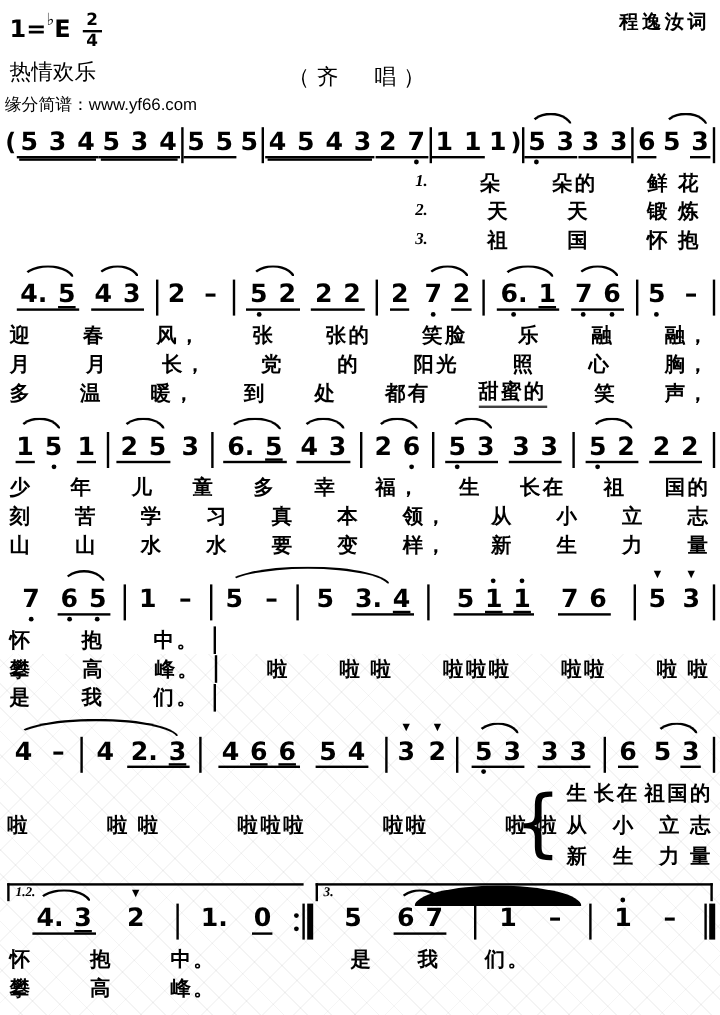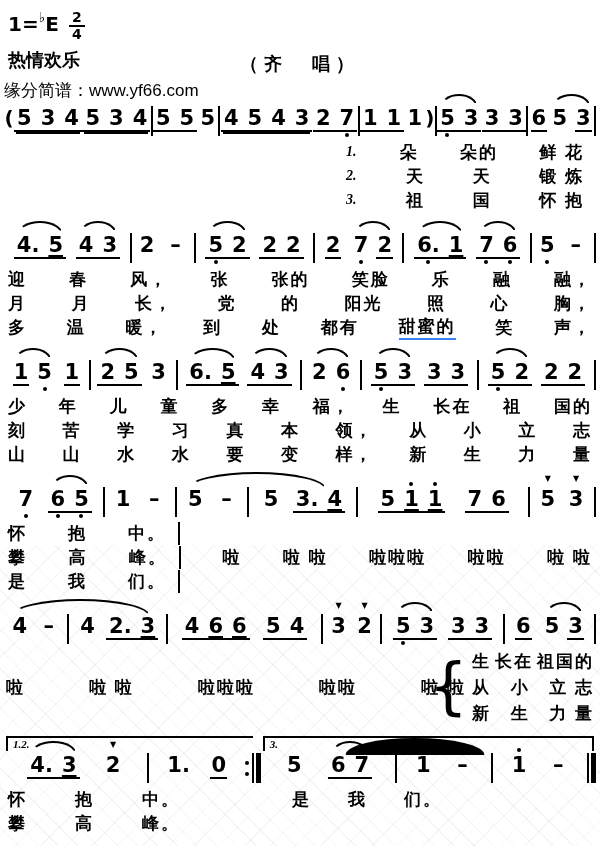--- a/index.html
+++ b/index.html
@@ -9,24 +9,24 @@
   
   .keysig{position:absolute;left:8px;top:12px;display:flex;align-items:flex-start;gap:10px;
           font-weight:bold;font-size:20px;font-family:"DejaVu Sans",sans-serif}
   .keysig .flat{font-size:14px;vertical-align:top;line-height:10px}
   .frac{display:inline-flex;flex-direction:column;align-items:center;font-size:14px;line-height:15px;font-weight:bold;margin-top:-2px}
   .frac .num{border-bottom:2px solid #000;padding:0 3px}
   .title{position:absolute;left:50%;top:4px;transform:translateX(-50%);white-space:nowrap;
          font-size:33px;font-weight:900;letter-spacing:1px}
   .credits{position:absolute;right:8px;top:4px;text-align:right;font-size:16px;font-weight:bold;
            letter-spacing:3px;line-height:29px}
-  .tempo{position:absolute;left:8px;top:48px;font-size:18px;font-weight:bold}
+  .tempo{position:absolute;left:8px;top:48px;font-size:18px;font-weight:normal}
   .subtitle{position:absolute;left:50%;top:52px;transform:translateX(-50%);font-size:18px;
-            font-weight:bold;letter-spacing:6px;white-space:nowrap}
-  .wm{position:absolute;left:4px;top:79px;font-size:17px;letter-spacing:0}
+            font-weight:normal;letter-spacing:6px;white-space:nowrap}
+  .wm{position:absolute;left:4px;top:79px;font-size:14px;letter-spacing:0}
 
   
   #systems{position:absolute;left:0;right:0;top:92px}
   .system{margin-bottom:7px}
   .notes-row{display:flex;align-items:flex-start;padding:15px 4px 4px 4px;position:relative}
   .sys6 .notes-row{padding-top:21px}
   .measure{display:flex;justify-content:space-evenly;align-items:flex-start;position:relative;min-width:0}
   .segment{display:flex;position:relative;min-width:0}
 
   .n{font-family:"DejaVu Sans",sans-serif;font-weight:bold;font-size:21px;line-height:22px;
@@ -59,21 +59,21 @@
 
   .volta{position:absolute;top:-18px;left:2px;right:8px;height:13px;
          border-top:2px solid #000;border-left:2px solid #000}
   .volta.v3{border-right:2px solid #000;right:2px}
   .vlabel{position:absolute;left:5px;top:0;font:italic bold 11px "Liberation Serif",serif;line-height:13px}
 
   
   .lr{display:flex;justify-content:space-between;align-items:center;height:24px;
       font-size:17px;font-weight:bold;font-family:"Liberation Sans","DejaVu Sans",sans-serif}
   .c{letter-spacing:2px;white-space:pre}
-  .c.u{border-bottom:2px solid #3b82f6}
+  .c.u{border-bottom:2px solid #404040}
   .c.vr{padding-right:12px;border-right:2px solid #000}
   .vnum{font:italic bold 14px "Liberation Serif",serif;margin-right:2px}
   .lr.s1{margin-left:346px;width:238px}
   .lr.full{margin:0 8px}
   .lr.narrow{width:172px;margin-left:8px}
   .lr.g2{width:150px;margin-left:292px;margin-top:-24px}
   .l5zone{position:relative;height:78px;margin:0 4px}
   .lr.las{position:absolute;top:27px;left:2px;width:460px}
   .verse{position:absolute;right:2px;top:0;width:122px}
   .verse .lr{height:26px}
@@ -93,20 +93,21 @@
   <div class="keysig">
     <span><span>1=</span><sup class="flat">♭</sup><span>E</span></span>
     <span class="frac">
       <span class="num">2</span>
       <span class="den">4</span>
     </span>
   </div>
 
 
   <div class="credits">
+    <div>程逸汝词</div>
   </div>
 
   <div class="tempo">热情欢乐</div>
   <div class="subtitle">（齐　唱）</div>
   <div class="wm">缘分简谱：www.yf66.com</div>
 
   <div id="systems">
       <div class="system sys1">
         <div class="notes-row">
           <span class="measure" style="flex-grow: 7;">

